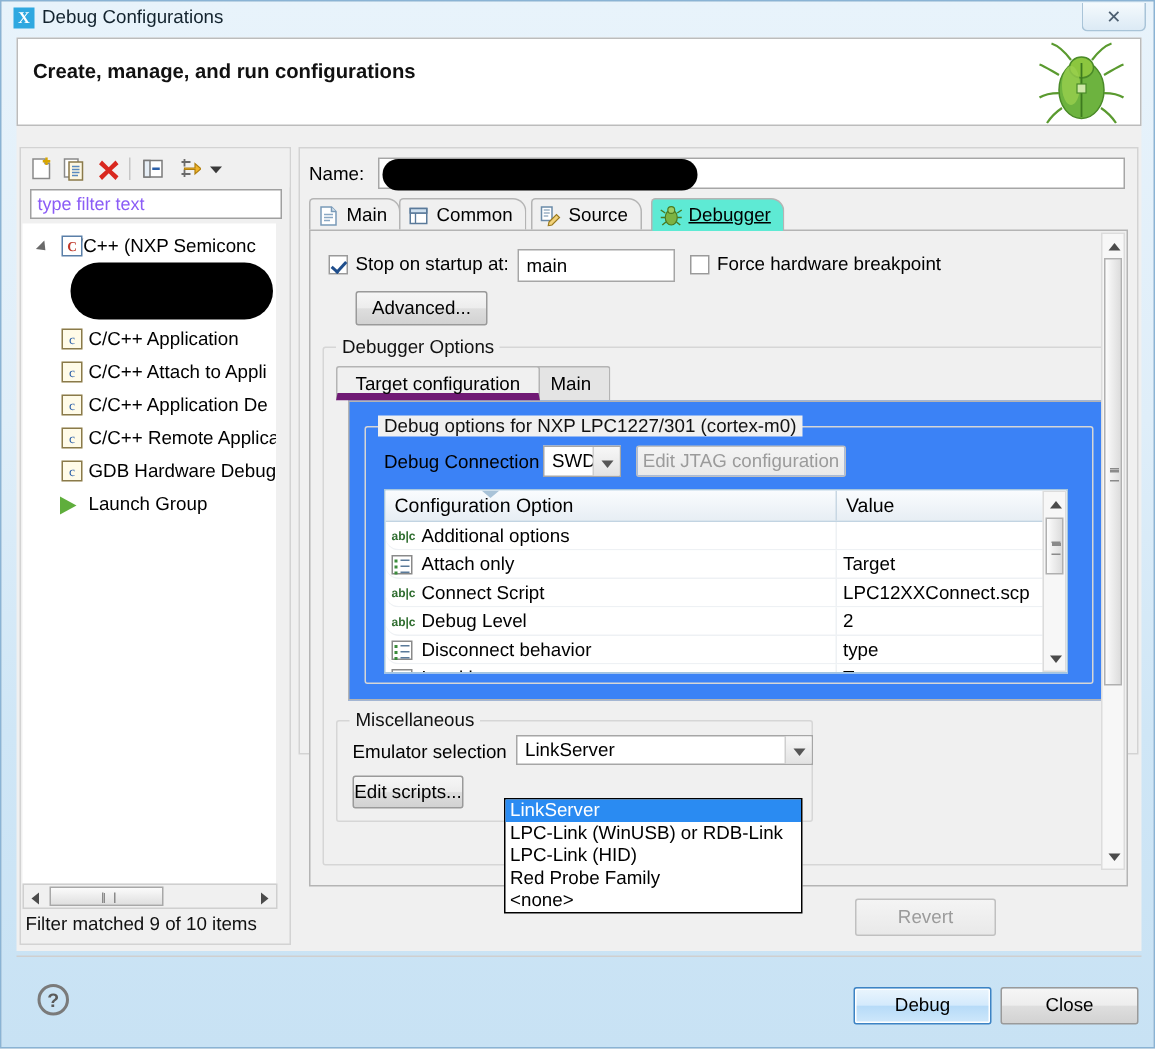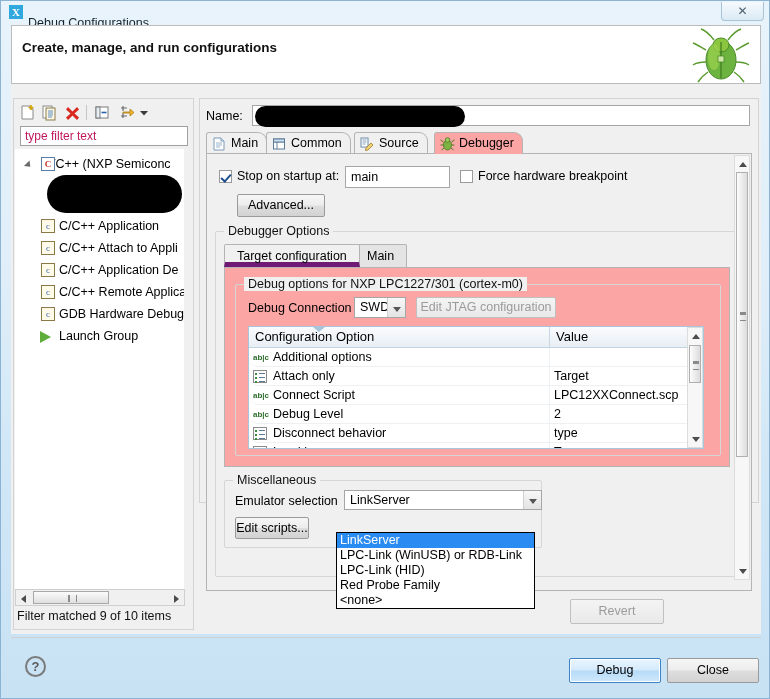--- a/index.html
+++ b/index.html
@@ -27,21 +27,20 @@
     position: absolute; left: 8px; top: 4px; width: 14px; height: 14px;
     background: #2fa8e0;
     color: #fff; font-size: 11px; font-weight: bold;
     text-align: center; line-height: 14px;
     font-family: "Liberation Serif", serif;
   }
   .titlebar-text {
     position: absolute; left: 27px; top: 3px;
     font-size: 12.5px; color: #13232e;
     white-space: nowrap;
-    margin-top: 12px;
   }
   .close-btn {
     position: absolute; right: 7px; top: 1px;
     width: 43px; height: 19px;
     background: linear-gradient(to bottom, #f5fafd 0%, #e8f2f9 50%, #dceaf5 100%);
     border: 1px solid #a9c4d8;
     border-top: none;
     border-radius: 0 0 4px 4px;
     text-align: center; line-height: 19px;
     color: #4d5f70; font-size: 12px;
@@ -88,21 +87,21 @@
   .tb-sep {
     position: absolute; top: 6px; width: 1px; height: 15px; background: #c6c6c6;
   }
   .filter-box {
     position: absolute; left: 6px; top: 27px;
     width: 168px; height: 20px;
     background: #fff; border: 1px solid #a0a0a0;
     font-size: 12px; color: #000;
     padding: 2px 4px; line-height: 15px;
   }
-  .filter-box.placeholder { color: #be185d; }
+  .filter-box.placeholder { color: #8b5cf6; }
   .tree {
     position: absolute; left: 1px; top: 50px;
     width: 169px; height: 440px;
     background: #fff;
     overflow: hidden;
   }
   .tree-row {
     position: relative; height: 22px; line-height: 22px;
     font-size: 12.5px; white-space: nowrap;
     padding-left: 44px;
@@ -189,23 +188,24 @@
     position: absolute; top: 0; height: 22px;
     padding: 0 8px 0 24px;
     line-height: 21px; font-size: 12.5px;
     background: #f0f0f0;
     border: 1px solid #b4b4b4;
     border-bottom: none;
     border-radius: 3px 9px 0 0;
     white-space: nowrap;
   }
   .tab.active {
-    background: #fca5a5; font-weight: normal;
+    background: #5eead4; font-weight: normal;
     border-color: #b4b4b4;
     z-index: 5;
+    text-decoration: underline;
   }
   .tab-panel {
     position: absolute; left: 6px; top: 54px;
     width: 546px; height: 438px;
     background: #f0f0f0;
     border: 1px solid #b4b4b4;
   }
 
   .chk {
     position: absolute; width: 13px; height: 13px;
@@ -556,21 +556,21 @@
         <div class="group" style="left:8px;top:77px;width:524px;height:346px">
           <span class="group-title">Debugger Options</span>
 
           <div class="itab active" style="left:8px;top:12px">
             <span>Target configuration</span>
           </div>
           <div class="itab" style="left:138px;top:12px">
             <span>Main</span>
           </div>
 
-          <div style="position:absolute;left:8px;top:35px;width:506px;height:200px;border:1px solid #b4b4b4;background:#fca5a5">
+          <div style="position:absolute;left:16px;top:35px;width:506px;height:200px;border:1px solid #b4b4b4;background:#3b82f6">
 
             <div class="group" style="left:10px;top:16px;width:486px;height:172px">
               <span class="group-title">Debug options for NXP LPC1227/301 (cortex-m0)</span>
 
               <span class="lbl" style="left:12px;top:16px">Debug Connection</span>
               <div class="combo" style="left:118px;top:12px;width:52px;height:21px">
                 <span class="combo-val">SWD</span>
                 <span class="combo-btn"></span>
               </div>
               <div class="btn disabled" style="left:180px;top:12px;width:140px;height:21px">Edit JTAG configuration</div>

